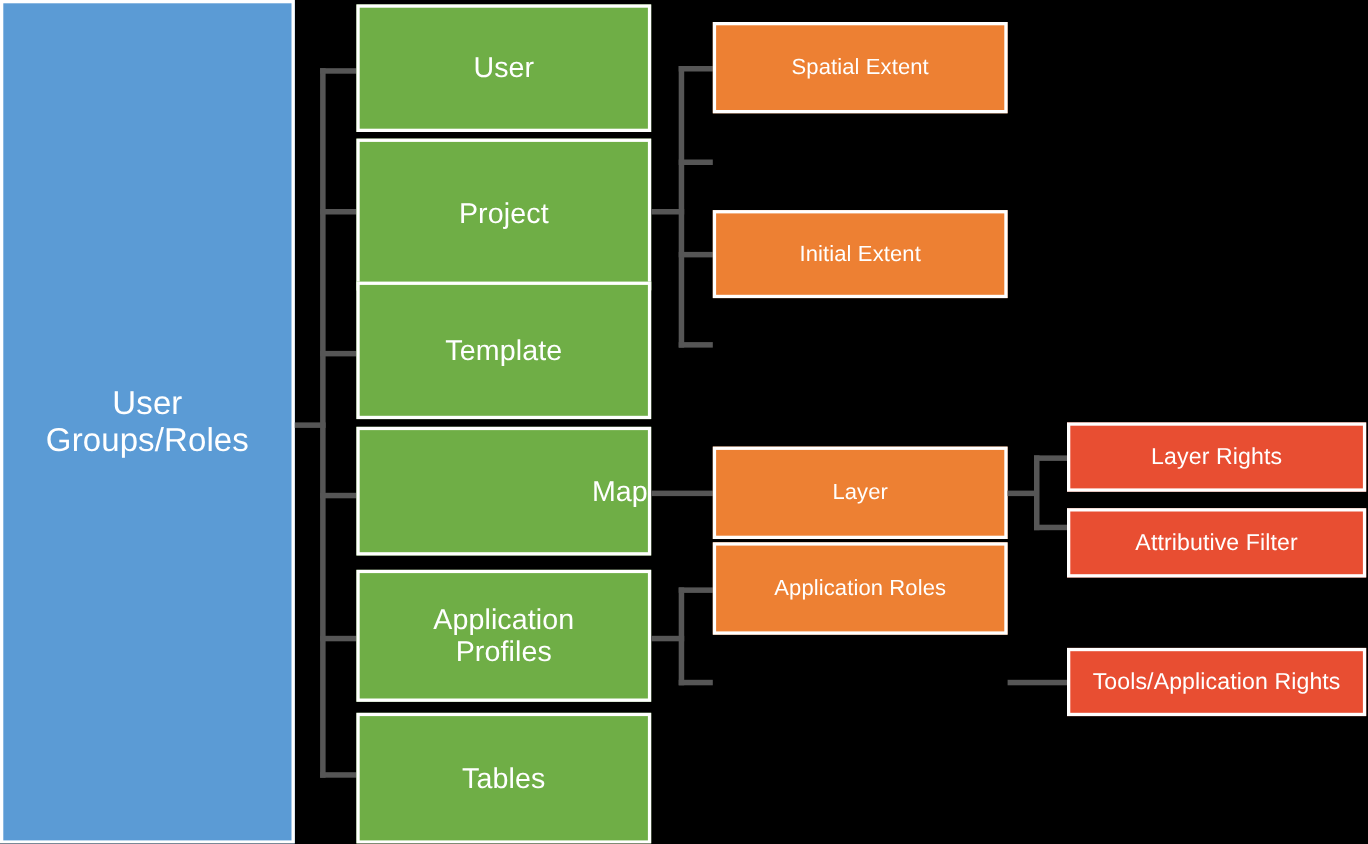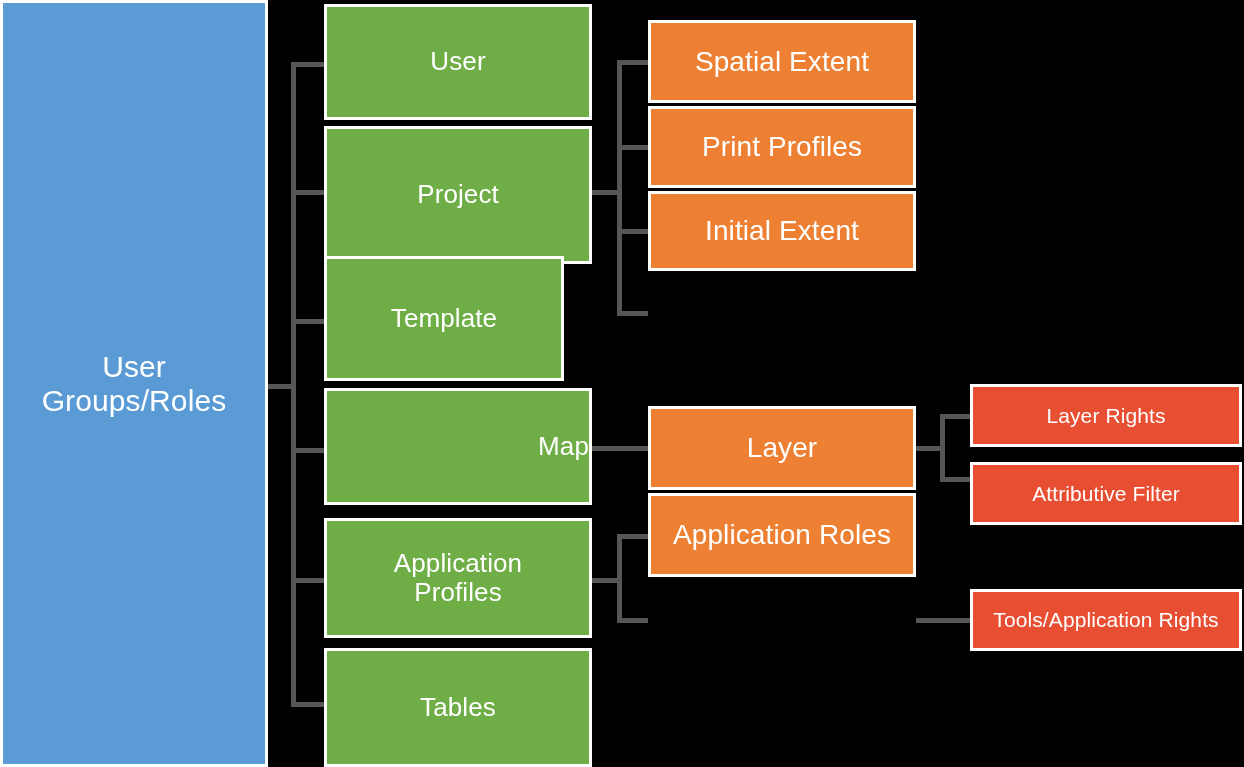--- a/index.html
+++ b/index.html
@@ -33,21 +33,21 @@
     border: 3px solid #ffffff;
     background: #5B9BD5;
     font-size: 30px;
   }
   .node.level1 {
     background: #6FAE46;
     font-size: 26px;
   }
   .node.level2 {
     background: #ED8033;
-    font-size: 28px;
+    font-size: 20px;
   }
   .node.level3 {
     background: #E84E32;
     font-size: 21px;
   }
   .conn {
     position: absolute;
     background: #565656;
   }
 </style>
@@ -70,21 +70,21 @@
   <div class="conn" style="left:291px; top:448px; width:33px; height:5px;"></div>
   <div class="conn" style="left:291px; top:578px; width:33px; height:5px;"></div>
   <div class="conn" style="left:291px; top:702px; width:33px; height:5px;"></div>
 
   <div class="node level1" style="left:324px; top:4px; width:268px; height:116px;">
     <span>User</span>
   </div>
   <div class="node level1" style="left:324px; top:126px; width:268px; height:138px;">
     <span>Project</span>
   </div>
-  <div class="node level1" style="left:324px; top:256px; width:240px; height:125px;">
+  <div class="node level1" style="left:324px; top:256px; width:268px; height:125px;">
     <span>Template</span>
   </div>
   <div class="node level1" style="left:324px; top:388px; width:268px; height:117px;justify-content:flex-end;">
     <span>Map</span>
   </div>
   <div class="node level1" style="left:324px; top:518px; width:268px; height:120px;">
     <span>Application
 Profiles</span>
   </div>
   <div class="node level1" style="left:324px; top:648px; width:268px; height:119px;">
@@ -93,23 +93,20 @@
 
   <div class="conn" style="left:592px; top:190px; width:30px; height:5px;"></div>
   <div class="conn" style="left:617px; top:60px; width:5px; height:256px;"></div>
   <div class="conn" style="left:617px; top:60px; width:31px; height:5px;"></div>
   <div class="conn" style="left:617px; top:145px; width:31px; height:5px;"></div>
   <div class="conn" style="left:617px; top:229px; width:31px; height:5px;"></div>
   <div class="conn" style="left:617px; top:311px; width:31px; height:5px;"></div>
 
   <div class="node level2" style="left:648px; top:20px; width:268px; height:83px;">
     <span>Spatial Extent</span>
-  </div>
-  <div class="node level2" style="left:648px; top:106px; width:268px; height:82px;">
-    <span>Print Profiles</span>
   </div>
   <div class="node level2" style="left:648px; top:191px; width:268px; height:80px;">
     <span>Initial Extent</span>
   </div>
 
   <div class="conn" style="left:592px; top:446px; width:56px; height:5px;"></div>
 
   <div class="conn" style="left:592px; top:578px; width:30px; height:5px;"></div>
   <div class="conn" style="left:617px; top:534px; width:5px; height:89px;"></div>
   <div class="conn" style="left:617px; top:534px; width:31px; height:5px;"></div>

